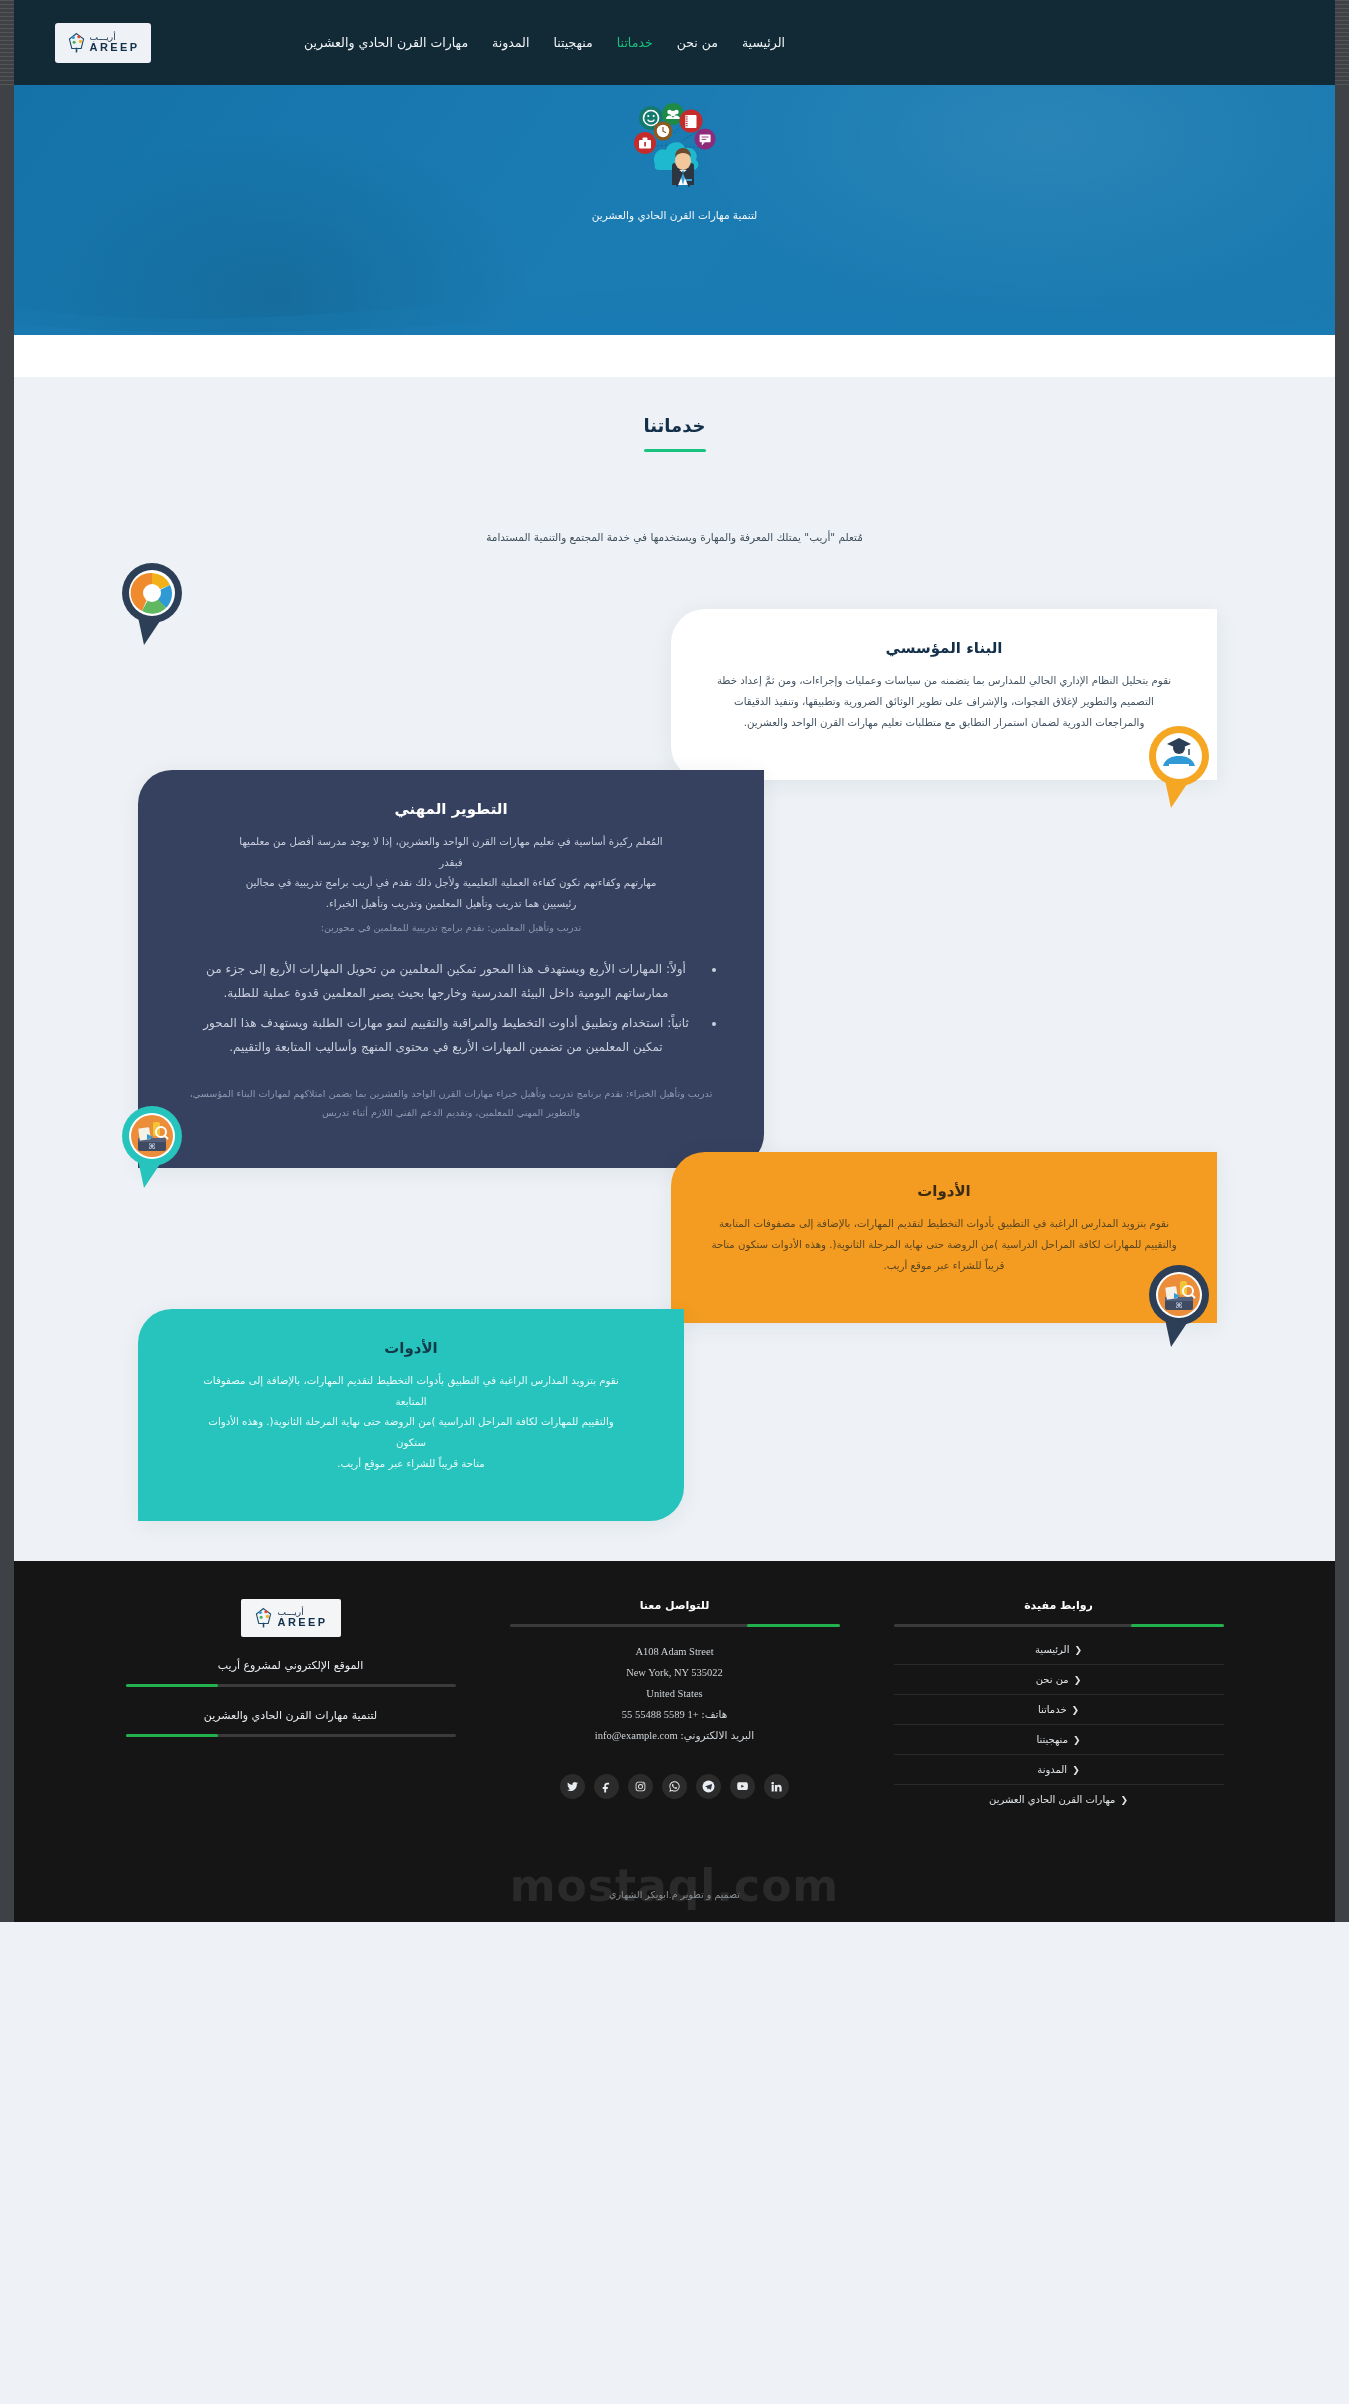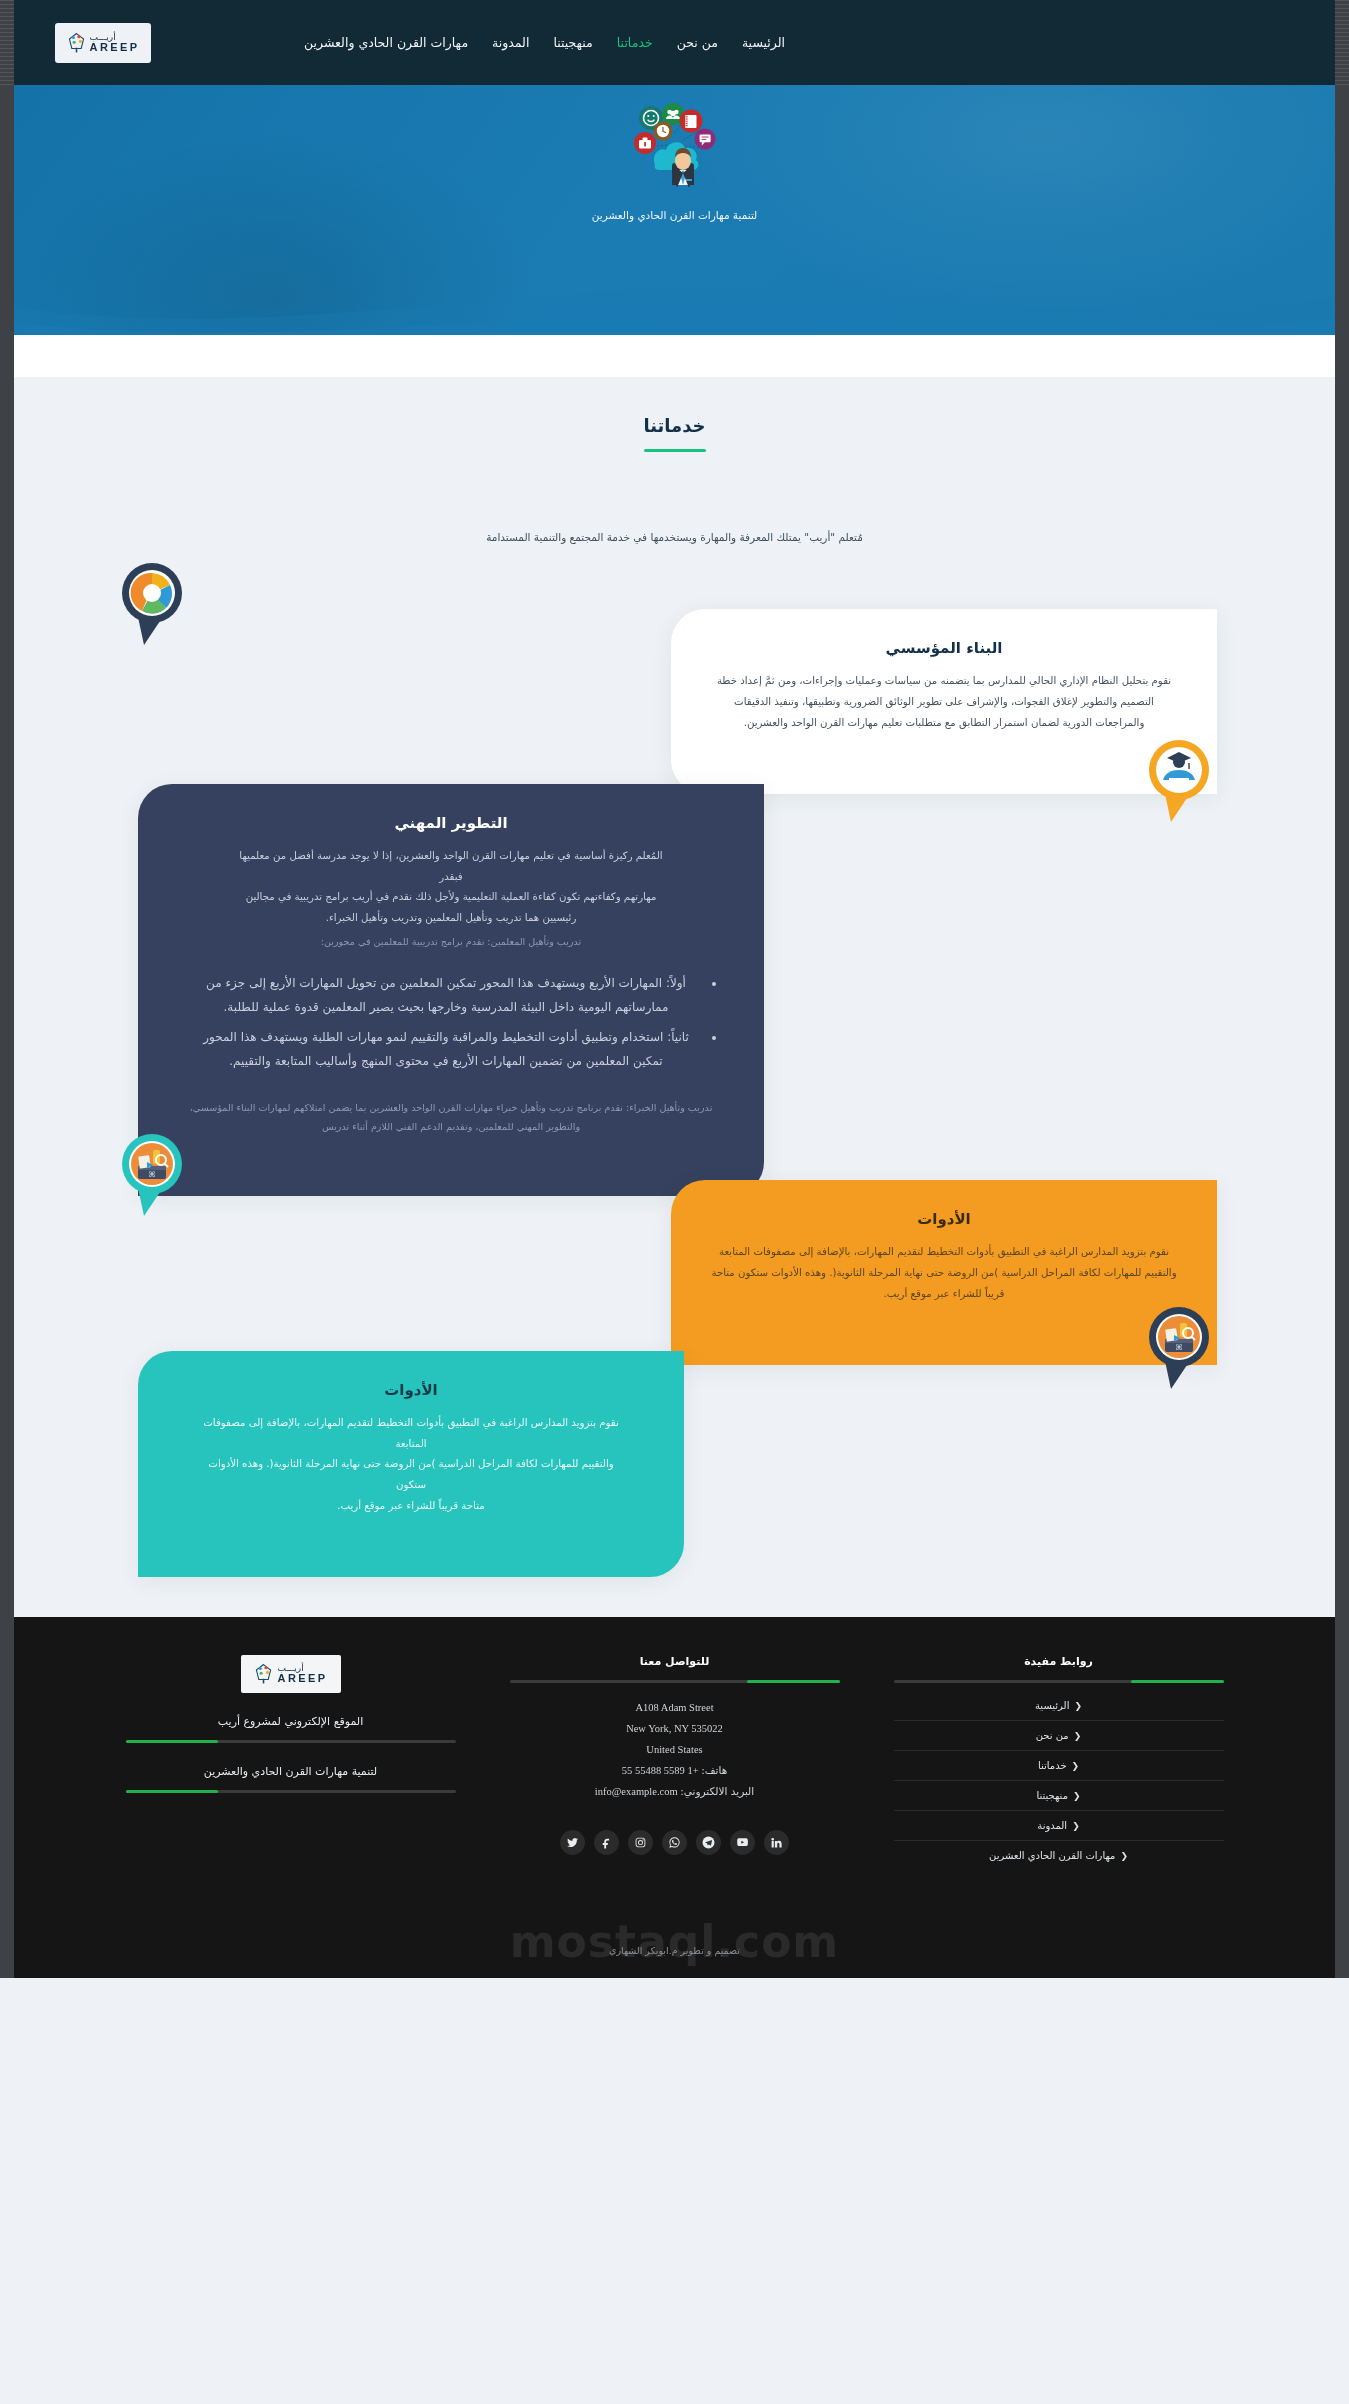--- a/index.html
+++ b/index.html
@@ -73,21 +73,21 @@
   .services{background:#eef2f6;padding:38px 0 40px;margin:0 14px;}
   .sec-title{text-align:center;font-size:18px;color:#13304a;font-weight:700;}
   .sec-underline{width:62px;height:3px;background:#18c37d;margin:13px auto 0;border-radius:2px;}
   .sec-lead{
     text-align:center;font-size:10.5px;color:#3f4f5c;margin-top:76px;line-height:1.8;
   }
 
   .cards{position:relative;margin-top:62px;}
 
   .card{
-    position:relative;padding:30px 38px 60px;
+    position:relative;padding:30px 38px 46px;
     box-shadow:0 4px 22px rgba(20,40,60,.07);
   }
   .card h3{font-size:15px;font-weight:700;margin-bottom:14px;text-align:center;}
   .card p{font-size:10.2px;line-height:2.05;text-align:center;}
   .card ul{margin:20px 24px 18px 14px;font-size:12px;line-height:2.0;}
   .card li{margin-bottom:6px;text-align:center;}
 
   
   .row-right{display:flex;justify-content:flex-start;}
   .row-left{display:flex;justify-content:flex-end;}

